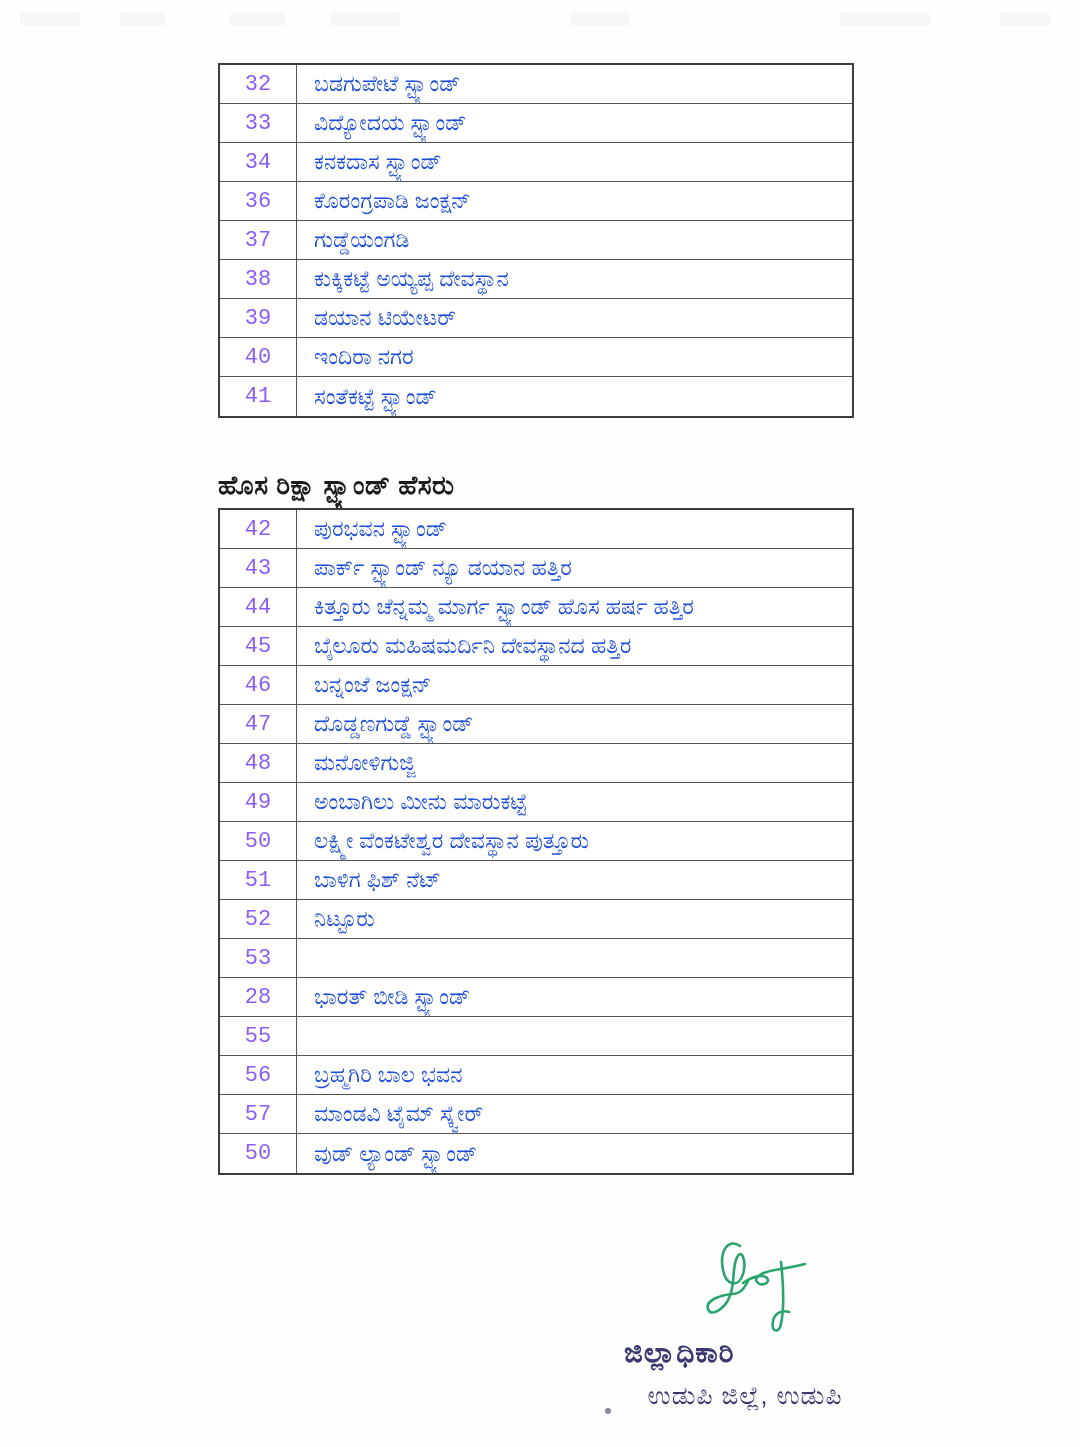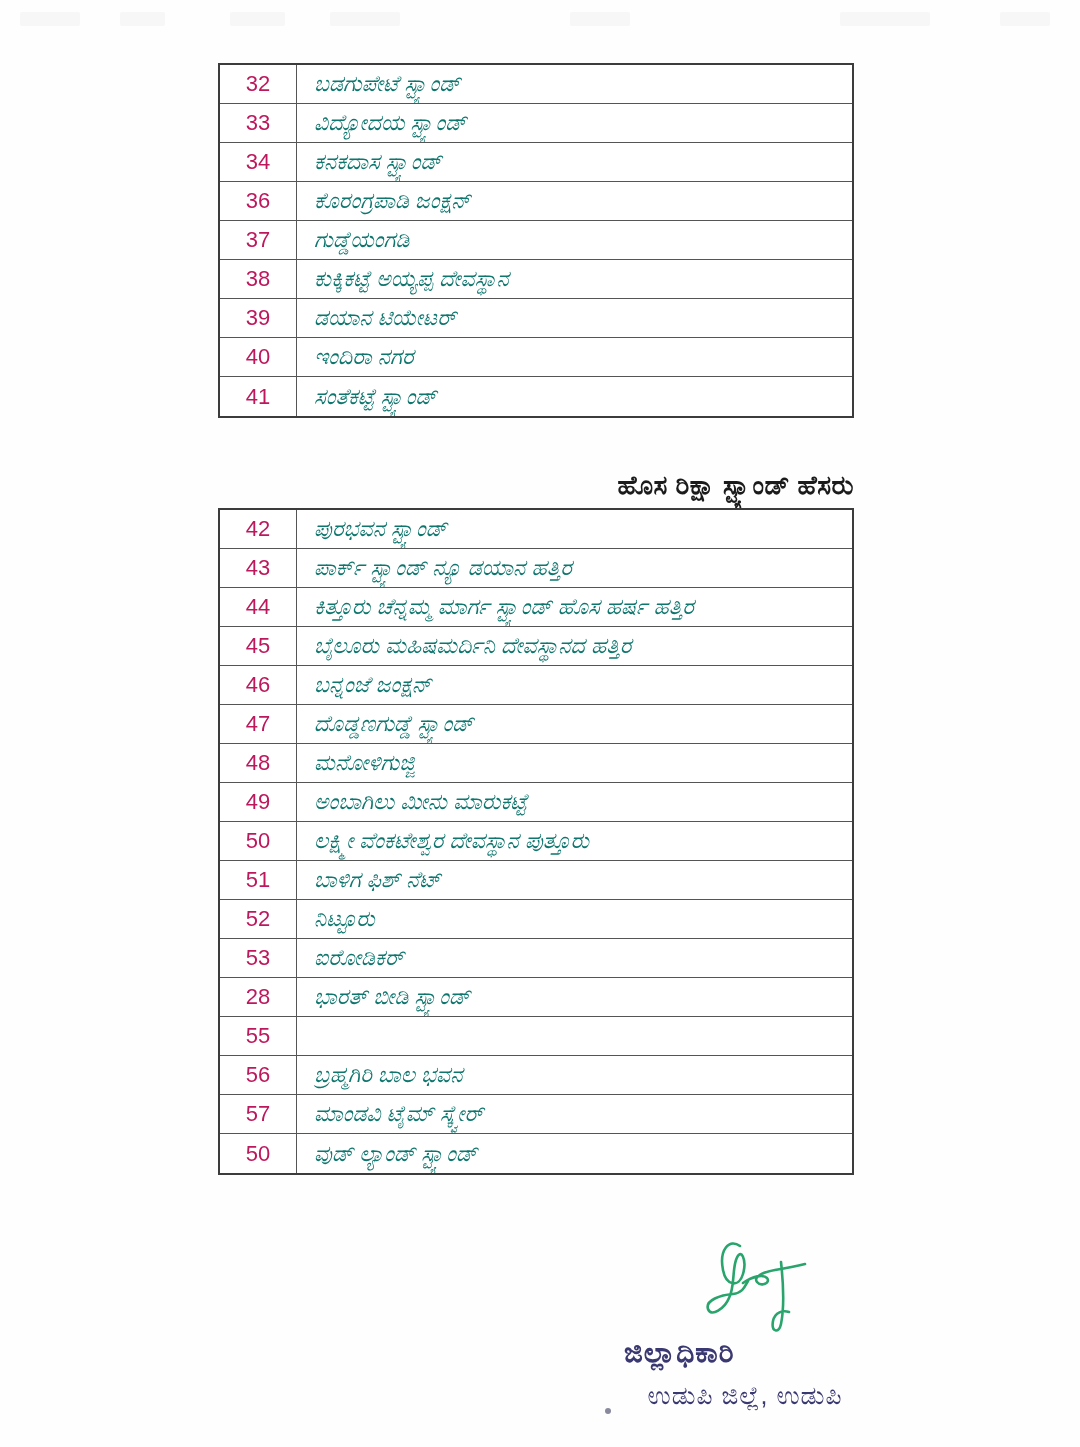--- a/index.html
+++ b/index.html
@@ -24,34 +24,34 @@
   }
   .trow{
     display:flex;height:39px;box-sizing:border-box;
     border-bottom:1.6px solid #555;
   }
   .trow:last-child{border-bottom:none;}
   .cell-no{
     width:77px;flex:0 0 77px;box-sizing:border-box;
     border-right:1.6px solid #555;
     display:flex;align-items:center;justify-content:center;
-    font-size:22px;color:#be185d;
+    font-size:22px;color:#8b5cf6;font-family:Liberation Mono, monospace;
   }
   .cell-name{
     flex:1;display:flex;align-items:center;
     padding-left:17px;
-    font-size:22px;color:#0f766e;
-    white-space:nowrap;overflow:hidden;font-style:italic;
+    font-size:22px;color:#1d4ed8;
+    white-space:nowrap;overflow:hidden;
   }
   #table1{top:63px;}
   #table2{top:508px;}
 
   .section-heading{
     position:absolute;top:470px;left:218px;width:636px;
-    text-align:right;
+    text-align:left;
     font-size:26px;font-weight:bold;color:#1b1b1b;
     letter-spacing:.5px;
   }
 
   
   .signature{position:absolute;left:693px;top:1238px;width:120px;height:102px;}
   .stamp-line1{
     position:absolute;top:1337px;left:624px;width:290px;
     text-align:left;font-size:28px;font-weight:bold;
     color:#3a3870;letter-spacing:1px;
@@ -162,21 +162,20 @@
       <div class="trow">
         <div class="cell-no">51</div>
         <div class="cell-name">ಬಾಳಿಗ ಫಿಶ್ ನೆಟ್</div>
       </div>
       <div class="trow">
         <div class="cell-no">52</div>
         <div class="cell-name">ನಿಟ್ಟೂರು</div>
       </div>
       <div class="trow">
         <div class="cell-no">53</div>
-        <div class="cell-name">ಐರೋಡಿಕರ್</div>
       </div>
       <div class="trow">
         <div class="cell-no">28</div>
         <div class="cell-name">ಭಾರತ್ ಬೀಡಿ ಸ್ಟ್ಯಾಂಡ್</div>
       </div>
       <div class="trow">
         <div class="cell-no">55</div>
       </div>
       <div class="trow">
         <div class="cell-no">56</div>

